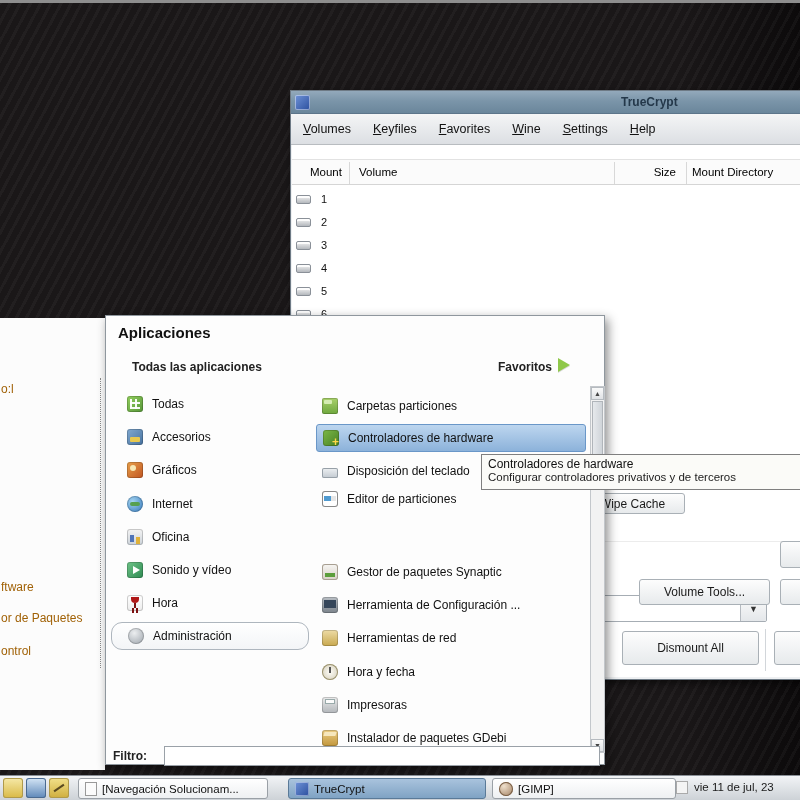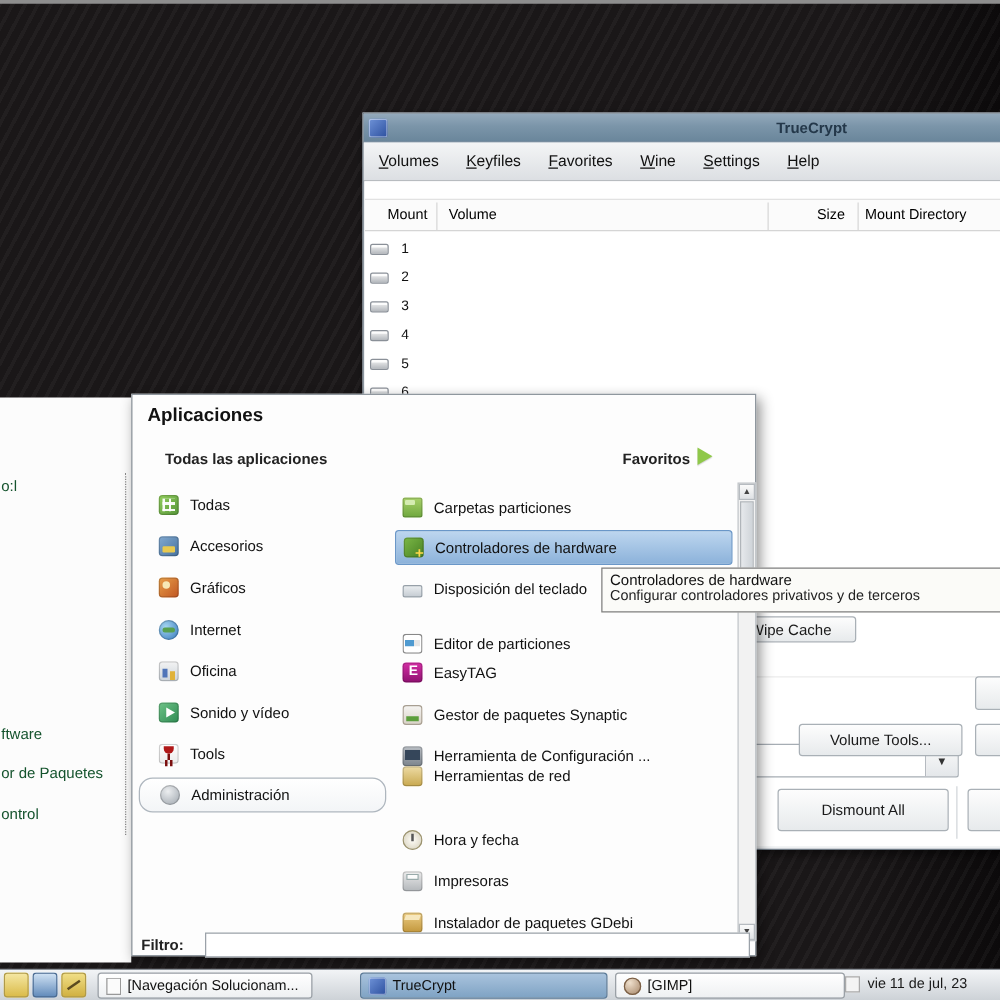--- a/index.html
+++ b/index.html
@@ -9,21 +9,21 @@
   
   #desktop{position:absolute;inset:0;
     background:
       repeating-linear-gradient(118deg, rgba(255,255,255,0.035) 0 3px, rgba(255,255,255,0) 3px 9px),
       linear-gradient(90deg,#1a1718 0 85%, #0c0a0b 100%);
   }
   #top-strip{position:absolute;left:0;top:0;width:800px;height:3px;background:#8e8e8e;}
 
   
   #leftwin{position:absolute;left:0;top:318px;width:105px;height:452px;background:#fcfcfc;z-index:5;}
-  .lw-text{position:absolute;left:1px;color:#14532d;font-size:12px;white-space:nowrap;}
+  .lw-text{position:absolute;left:1px;color:#a16207;font-size:12px;white-space:nowrap;}
   #lw-dotted{position:absolute;left:100px;top:60px;height:290px;width:0;border-left:1px dotted #8a8a8a;}
 
   
   #tc{position:absolute;left:290px;top:90px;width:540px;height:590px;z-index:10;
       border:1px solid #6e7a85;background:#eef0f2;box-shadow:2px 3px 8px rgba(0,0,0,.55);}
   #tc-titlebar{position:absolute;left:0;top:0;right:0;height:23px;
       background:linear-gradient(#93a9bb,#7b95a9 45%,#6a869b);border-bottom:1px solid #5c758a;}
   #tc-title{position:absolute;left:330px;top:4px;font-size:12px;font-weight:bold;color:#24384a;}
   .tc-winicon{position:absolute;left:4px;top:4px;width:15px;height:15px;border-radius:2px;
       background:linear-gradient(135deg,#6f93d8,#2c4f9e);box-shadow:inset 0 0 0 1px rgba(255,255,255,.45);}
@@ -252,56 +252,52 @@
     <div class="cat-row" style="top:174px">
       <div class="icn i-internet"></div>
       <div class="mi-label">Internet</div>
     </div>
     <div class="cat-row" style="top:240px">
       <div class="icn i-sound"></div>
       <div class="mi-label">Sonido y vídeo</div>
     </div>
     <div class="cat-row" style="top:273px">
       <div class="icn i-wine"></div>
-      <div class="mi-label">Tools</div>
+      <div class="mi-label">Hora</div>
     </div>
     <div class="cat-row selected" style="top:306px">
       <div class="icn i-admin"></div>
       <div class="mi-label">Administración</div>
     </div>
 
     <div class="app-row" style="top:76px">
       <div class="icn i-sharedfolders"></div>
       <div class="mi-label">Carpetas particiones</div>
     </div>
     <div class="app-row highlight" style="top:108px">
       <div class="icn i-hardware"></div>
       <div class="mi-label">Controladores de hardware</div>
     </div>
     <div class="app-row" style="top:141px">
       <div class="icn i-keyboard"></div>
       <div class="mi-label">Disposición del teclado</div>
     </div>
-    <div class="app-row" style="top:185px">
+    <div class="app-row" style="top:169px">
       <div class="icn i-partition"></div>
       <div class="mi-label">Editor de particiones</div>
-    </div>
-    <div class="app-row" style="top:208px">
-      <div class="icn i-easytag"></div>
-      <div class="mi-label">EasyTAG</div>
     </div>
     <div class="app-row" style="top:275px">
       <div class="icn i-config"></div>
       <div class="mi-label">Herramienta de Configuración ...</div>
     </div>
     <div class="app-row" style="top:242px">
       <div class="icn i-synaptic"></div>
       <div class="mi-label">Gestor de paquetes Synaptic</div>
     </div>
-    <div class="app-row" style="top:291px">
+    <div class="app-row" style="top:308px">
       <div class="icn i-nettools"></div>
       <div class="mi-label">Herramientas de red</div>
     </div>
     <div class="app-row" style="top:375px">
       <div class="icn i-printer"></div>
       <div class="mi-label">Impresoras</div>
     </div>
     <div class="app-row" style="top:342px">
       <div class="icn i-clock"></div>
       <div class="mi-label">Hora y fecha</div>
@@ -324,21 +320,21 @@
   <div id="tooltip">
     <div class="tt1">Controladores de hardware</div>
     <div class="tt2">Configurar controladores privativos y de terceros</div>
   </div>
 
   <div id="taskbar">
     <div class="launcher t-yellow" style="left:3px"></div>
     <div class="launcher t-blue" style="left:26px"></div>
     <div class="launcher t-pencil" style="left:49px"></div>
 
-    <div class="taskbtn" style="left:78px;width:172px">
+    <div class="taskbtn" style="left:78px;width:190px">
       <div class="ti t-page"></div>
       <div class="task-label">[Navegación Solucionam...</div>
     </div>
     <div class="taskbtn active" style="left:288px;width:198px">
       <div class="ti t-tc"></div>
       <div class="task-label">TrueCrypt</div>
     </div>
     <div class="taskbtn" style="left:492px;width:184px">
       <div class="ti t-gimp"></div>
       <div class="task-label">[GIMP]</div>

